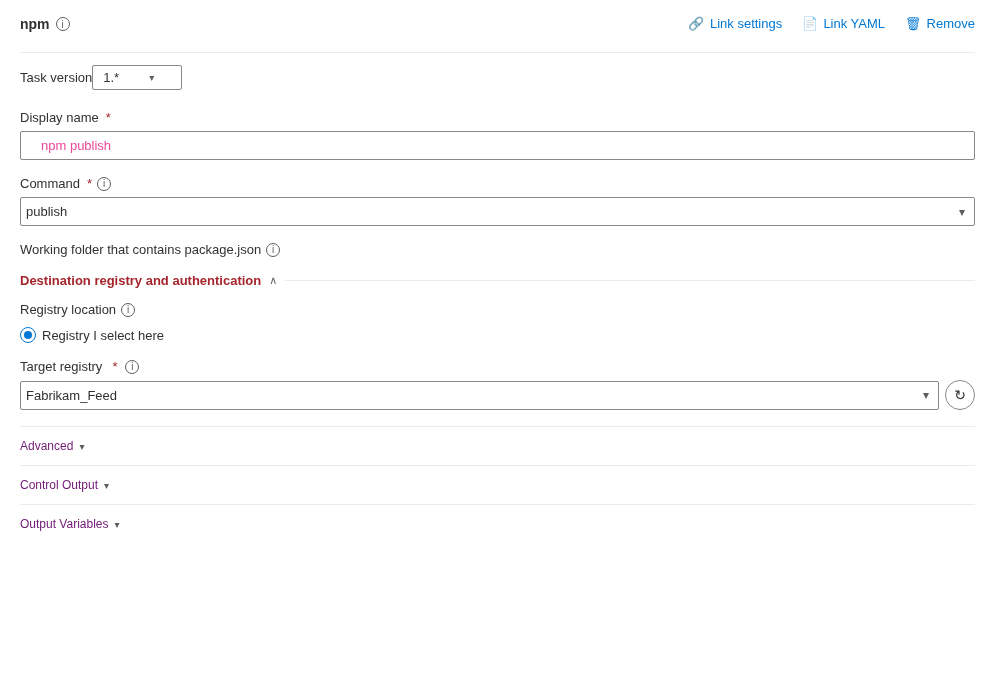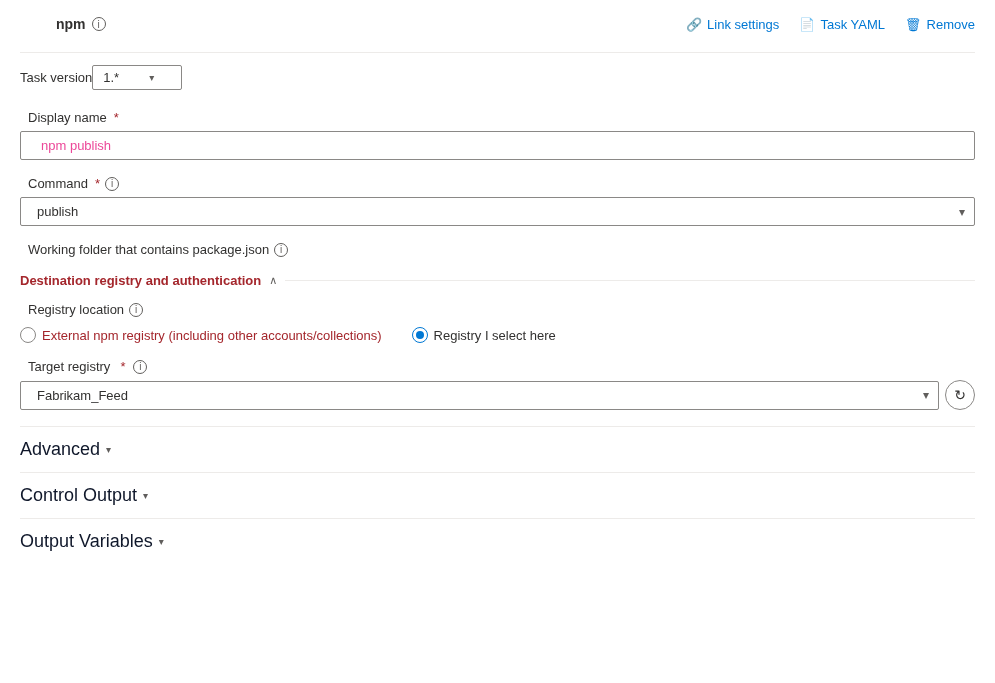--- a/index.html
+++ b/index.html
@@ -10,24 +10,23 @@
       background: #fff;
       width: 995px;
       min-height: 683px;
     }
     .container {
       padding: 16px 20px;
       max-width: 995px;
     }
     .header-row {
       display: flex;
-      align-items: center;
+      align-items: flex-start;
       justify-content: space-between;
       margin-bottom: 20px;
-      margin-left: 36px;
     }
     .header-left {
       display: flex;
       align-items: center;
       gap: 6px;
     }
     .npm-title {
       font-size: 14px;
       font-weight: 600;
       color: #323130;
@@ -72,21 +71,20 @@
     .label-row {
       display: flex;
       align-items: center;
       gap: 5px;
       margin-bottom: 6px;
     }
     .field-label {
       font-size: 13px;
       color: #323130;
       font-weight: 400;
-      margin-left: 8px;
     }
     .required {
       color: #a4262c;
       margin-left: 2px;
     }
     .task-version-row {
       display: flex;
       align-items: center;
       margin-bottom: 20px;
     }
@@ -119,21 +117,21 @@
       border-radius: 2px;
       padding: 6px 20px;
       font-size: 13px;
       color: #ec4899;
       outline: none;
     }
     .select-input {
       width: 100%;
       border: 1px solid #8a8886;
       border-radius: 2px;
-      padding: 6px 16px;
+      padding: 6px 5px;
       font-size: 13px;
       color: #323130;
       background: #fff;
       appearance: none;
       cursor: pointer;
       outline: none;
     }
     .select-wrapper {
       position: relative;
       width: 100%;
@@ -258,23 +256,23 @@
       border-top: 1px solid #edebe9;
       padding: 12px 0;
     }
     .collapsible-header {
       display: flex;
       align-items: center;
       gap: 6px;
       cursor: pointer;
     }
     .collapsible-label {
-      font-size: 18px;
+      font-size: 12px;
       font-weight: 400;
-      color: #0f172a;
+      color: #701a75;
     }
     .chevron-small {
       font-size: 10px;
       color: #605e5c;
     }
   </style>
 </head>
 <body>
 
 <div class="container">
@@ -284,21 +282,21 @@
       <span class="npm-title">npm</span>
       <span class="info-icon">i</span>
     </div>
     <div class="header-actions">
       <a class="action-link">
         <span class="action-icon">🔗</span>
         <span>Link settings</span>
       </a>
       <a class="action-link">
         <span class="action-icon">📄</span>
-        <span>Task YAML</span>
+        <span>Link YAML</span>
       </a>
       <a class="action-link">
         <span class="action-icon">🗑</span>
         <span>Remove</span>
       </a>
     </div>
   </div>
 
   <hr class="divider">
 
@@ -347,24 +345,20 @@
     <span class="section-toggle">∧</span>
     <div class="section-line"></div>
   </div>
 
   <div class="form-group">
     <div class="label-row">
       <span class="field-label">Registry location</span>
       <span class="info-icon">i</span>
     </div>
     <div class="registry-location-row">
-      <div class="radio-option">
-        <div class="radio-circle"></div>
-        <span class="radio-label external">External npm registry (including other accounts/collections)</span>
-      </div>
       <div class="radio-option">
         <div class="radio-circle selected">
           <div class="radio-dot"></div>
         </div>
         <span class="radio-label">Registry I select here</span>
       </div>
     </div>
   </div>
 
   <div class="form-group">

